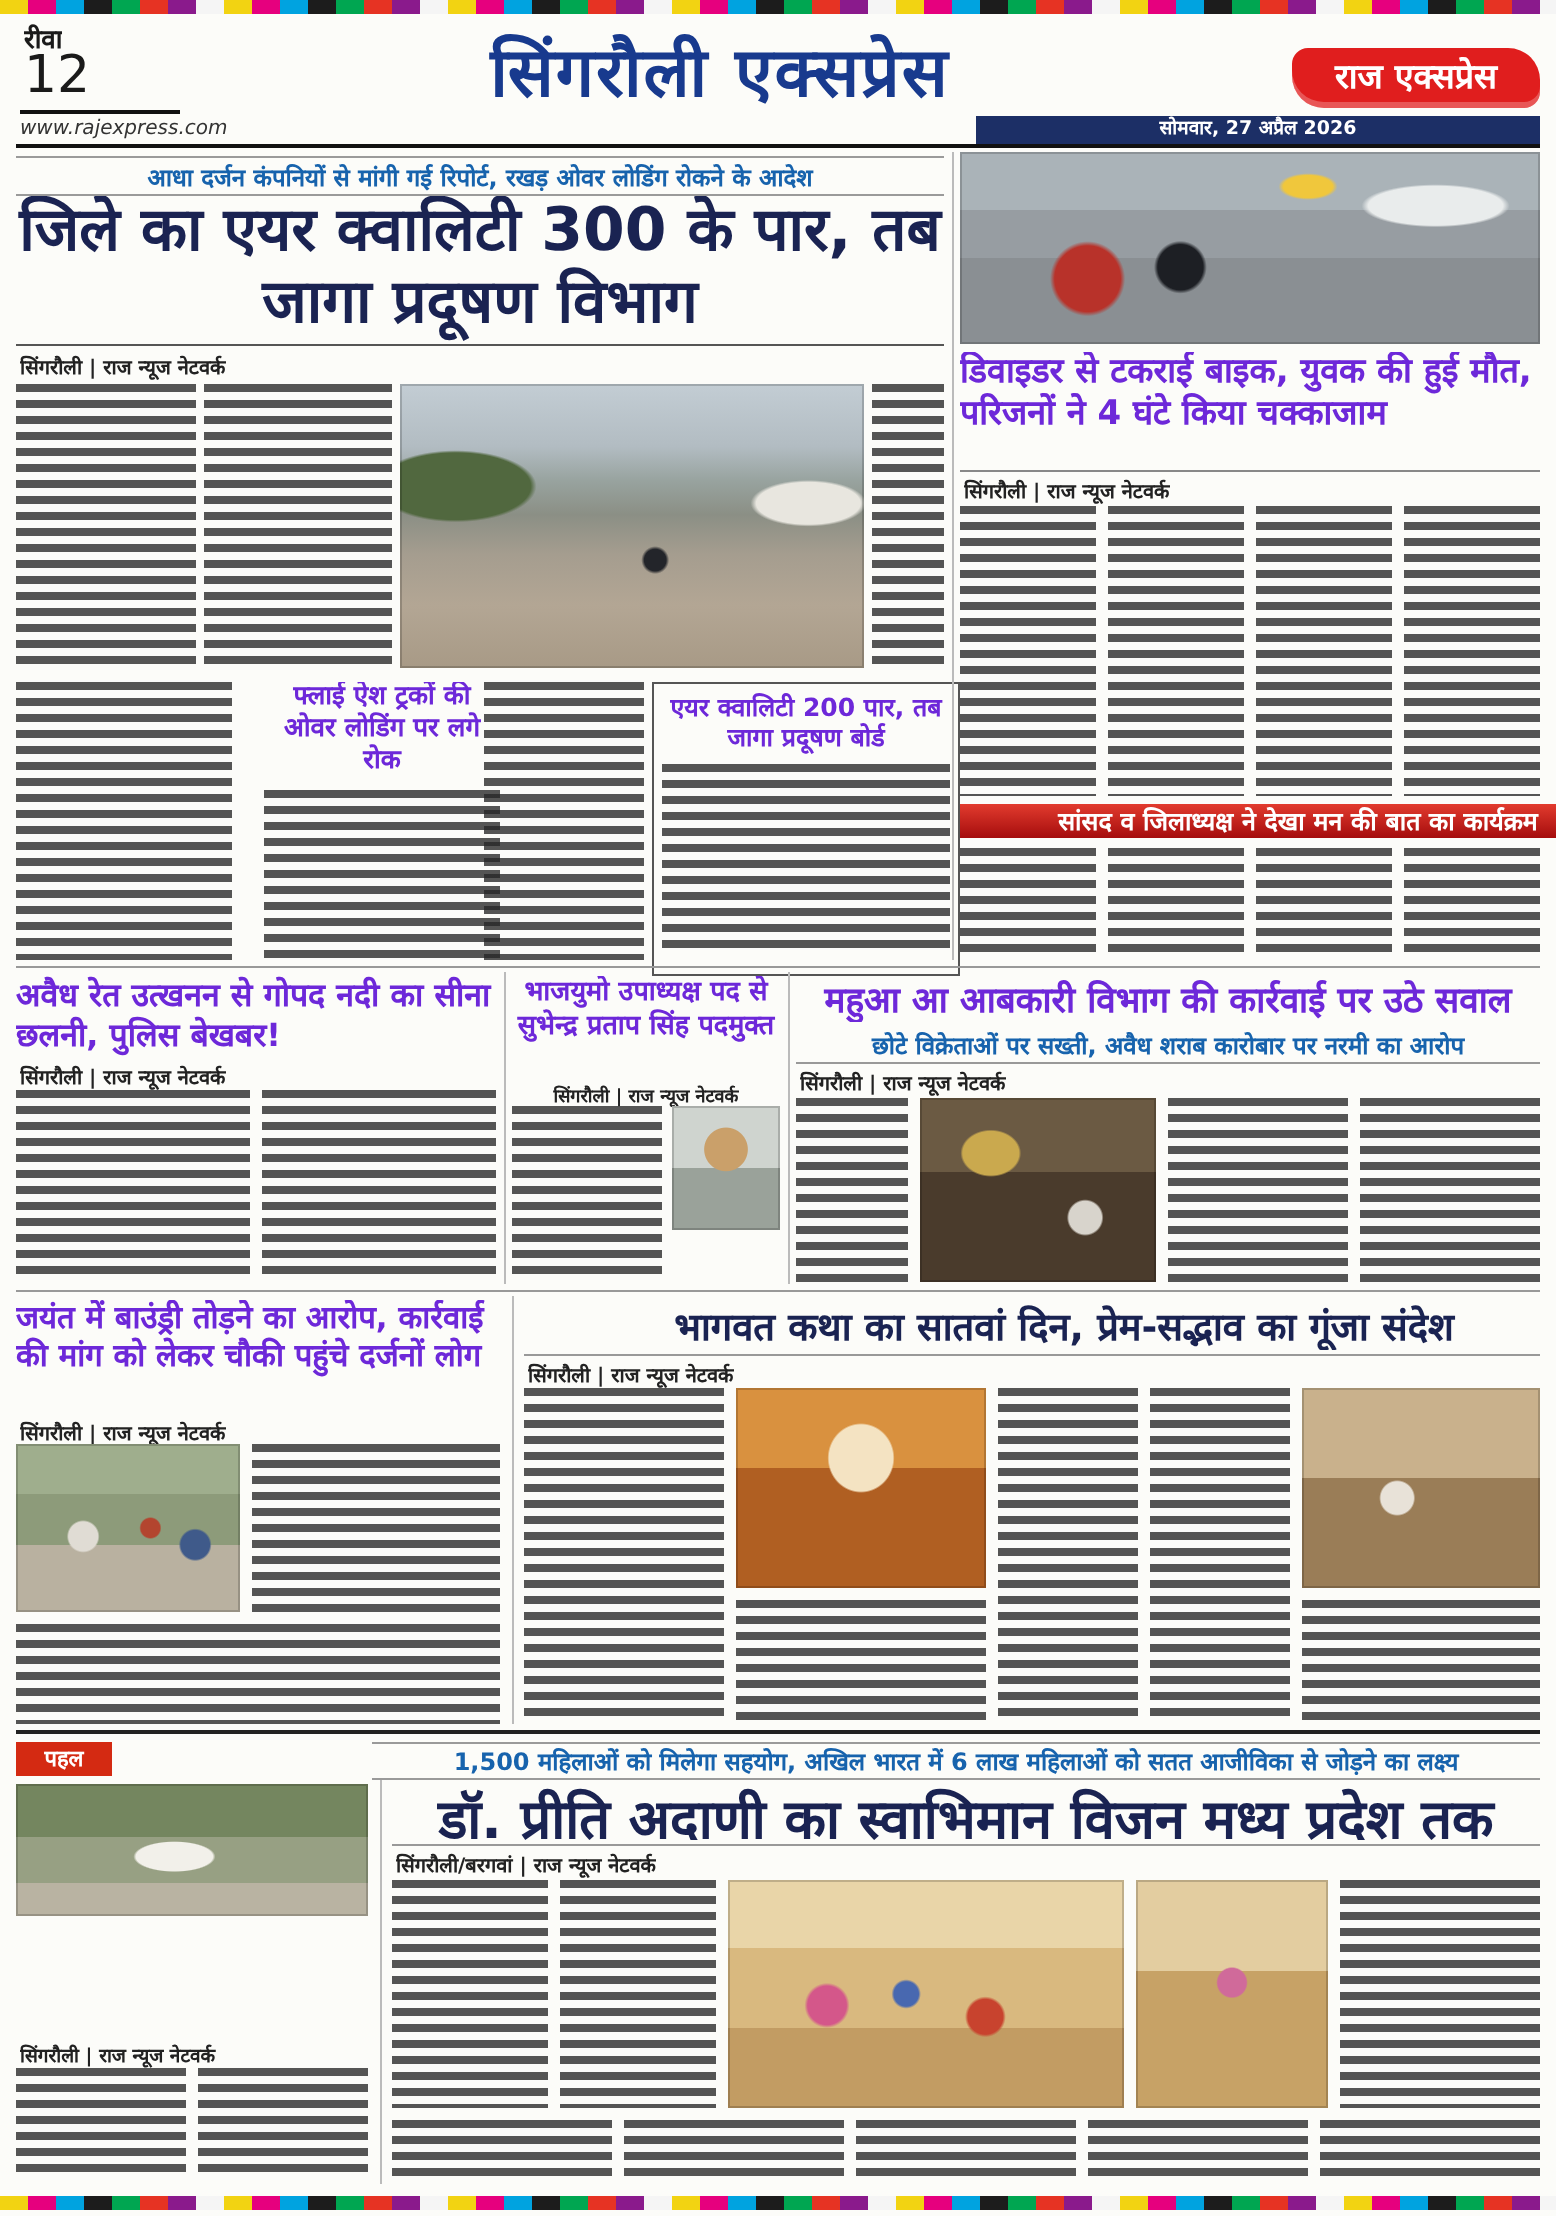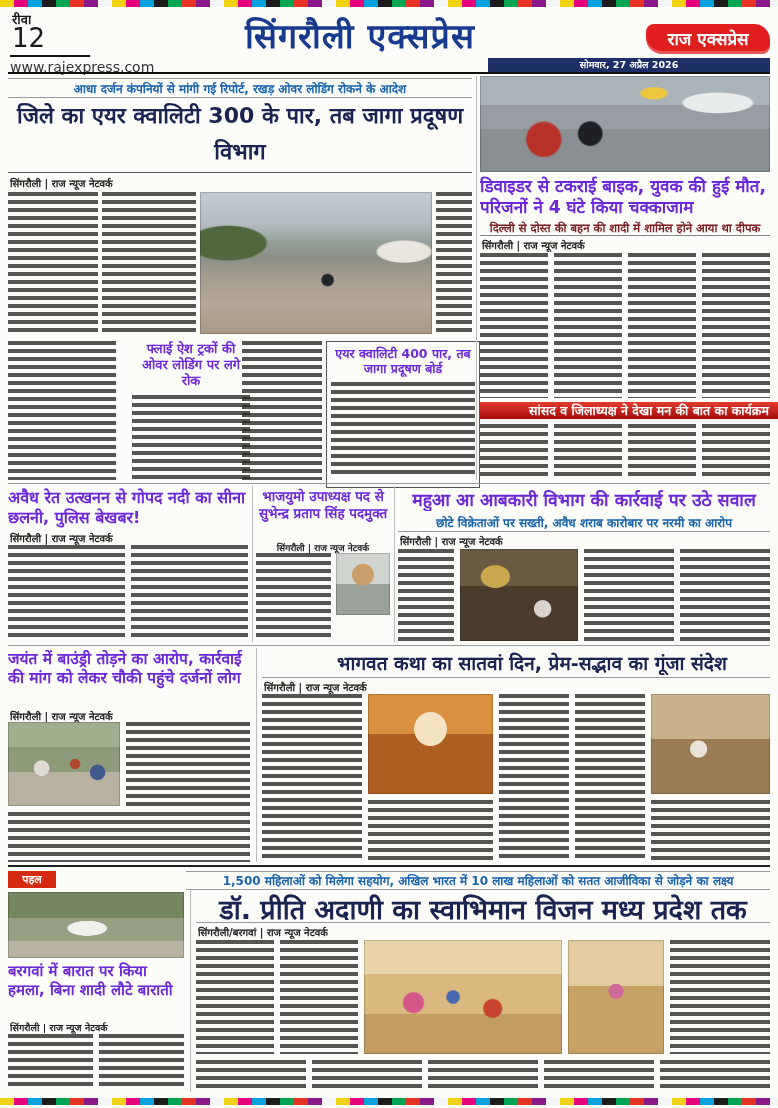--- a/index.html
+++ b/index.html
@@ -33,32 +33,32 @@
 </head>
 <body>
 
 <div id="page">
 
   <div class="abs colorbar" style="left:0;top:0;width:778px;"></div>
 
   <div class="abs" style="left:12px;top:10px;font-size:13px;font-weight:bold;">रीवा</div>
   <div class="abs" style="left:12px;top:24px;font-size:26px;font-weight:normal;line-height:28px;">12</div>
   <div class="abs rule" style="left:10px;top:55px;width:80px;height:2px;background:#111;"></div>
-  <div class="abs" style="left:10px;top:59px;font-size:14px;color:#333;">www.rajexpress.com</div>
+  <div class="abs" style="left:10px;top:59px;font-size:10px;color:#333;font-style:italic;">www.rajexpress.com</div>
 
   <div class="abs center" style="left:646px;top:24px;width:124px;height:30px;background:#e01e1e;border-radius:8px 16px 8px 16px;color:#fff;font-size:17px;font-weight:bold;line-height:30px;box-shadow:inset 0 -3px 0 rgba(255,255,255,.25);">राज एक्सप्रेस</div>
 
   <div class="abs center" style="left:120px;top:12px;width:480px;font-size:34px;font-weight:bold;color:#183a8e;letter-spacing:1px;">सिंगरौली एक्सप्रेस</div>
   <div class="abs center" style="left:488px;top:58px;width:282px;height:14px;background:#1c2f66;color:#fff;font-size:9.5px;font-weight:bold;line-height:14px;">सोमवार, 27 अप्रैल 2026</div>
 
   <div class="abs rule" style="left:8px;top:72px;width:762px;height:2px;background:#111;"></div>
 
   <div class="abs kickerline" style="left:8px;top:78px;width:464px;height:18px;font-size:12px;">आधा दर्जन कंपनियों से मांगी गई रिपोर्ट, रखड़ ओवर लोडिंग रोकने के आदेश</div>
 
-  <div class="abs center hl navy" style="left:8px;top:98px;width:464px;height:74px;font-size:22px;line-height:36px;">जिले का एयर क्वालिटी 300 के पार, तब जागा प्रदूषण विभाग</div>
+  <div class="abs center hl navy" style="left:8px;top:98px;width:464px;height:74px;font-size:30px;line-height:36px;">जिले का एयर क्वालिटी 300 के पार, तब जागा प्रदूषण विभाग</div>
 
   <div class="abs rule" style="left:8px;top:172px;width:464px;height:1px;"></div>
   <div class="abs byline" style="left:10px;top:176px;">सिंगरौली | राज न्यूज नेटवर्क</div>
 
   <div class="abs greek" style="left:8px;top:192px;width:90px;height:142px;"></div>
   <div class="abs greek" style="left:102px;top:192px;width:94px;height:142px;"></div>
   <div class="abs photo" style="left:200px;top:192px;width:232px;height:142px;
        background:
         radial-gradient(ellipse at 88% 42%, #e8e6df 0 9%, transparent 10%),
         radial-gradient(ellipse at 12% 36%, #51683f 0 13%, transparent 14%),
@@ -69,36 +69,35 @@
   <div class="abs greek" style="left:8px;top:341px;width:108px;height:139px;"></div>
 
   <div class="abs" style="left:132px;top:341px;width:118px;height:139px;">
     <div class="hl center" style="font-size:13px;line-height:16px;height:50px;overflow:hidden;">फ्लाई ऐश ट्रकों की ओवर लोडिंग पर लगे रोक</div>
     <div class="greek" style="margin-top:4px;height:84px;"></div>
   </div>
 
   <div class="abs greek" style="left:242px;top:341px;width:80px;height:139px;"></div>
 
   <div class="abs" style="left:326px;top:341px;width:144px;height:137px;border:1px solid #555;padding:4px;">
-    <div class="hl center" style="font-size:12.5px;line-height:15px;height:32px;overflow:hidden;">एयर क्वालिटी 400 पार, तब जागा प्रदूषण बोर्ड</div>
+    <div class="hl center" style="font-size:12.5px;line-height:15px;height:32px;overflow:hidden;">एयर क्वालिटी 200 पार, तब जागा प्रदूषण बोर्ड</div>
     <div class="greek" style="margin-top:4px;height:92px;"></div>
   </div>
 
   <div class="abs" style="left:476px;top:76px;width:1px;height:404px;background:#bbb;"></div>
 
   <div class="abs photo" style="left:480px;top:76px;width:290px;height:96px;
        background:
         radial-gradient(circle at 22% 66%, #b8322a 0 7%, transparent 8%),
         radial-gradient(circle at 38% 60%, #1d1f24 0 6%, transparent 7%),
         radial-gradient(ellipse at 82% 28%, #e9ecec 0 10%, transparent 11%),
         radial-gradient(ellipse at 60% 18%, #f0c73c 0 5%, transparent 6%),
         linear-gradient(to bottom,#aab3b8 0 30%,#979da2 30% 55%,#8a8f93 55% 100%);"></div>
 
   <div class="abs hl" style="left:480px;top:176px;width:290px;height:42px;font-size:17px;line-height:21px;">डिवाइडर से टकराई बाइक, युवक की हुई मौत, परिजनों ने 4 घंटे किया चक्काजाम</div>
-  <div class="abs center" style="left:480px;top:220px;width:290px;font-size:11.5px;font-weight:bold;color:#7c1f23;">दिल्ली से दोस्त की बहन की शादी में शामिल होने आया था दीपक</div>
   <div class="abs rule" style="left:480px;top:235px;width:290px;height:1px;background:#888;"></div>
   <div class="abs byline" style="left:482px;top:238px;">सिंगरौली | राज न्यूज नेटवर्क</div>
 
   <div class="abs greek" style="left:480px;top:253px;width:68px;height:145px;"></div>
   <div class="abs greek" style="left:554px;top:253px;width:68px;height:145px;"></div>
   <div class="abs greek" style="left:628px;top:253px;width:68px;height:145px;"></div>
   <div class="abs greek" style="left:702px;top:253px;width:68px;height:145px;"></div>
 
   <div class="abs center" style="left:480px;top:402px;width:290px;height:17px;background:linear-gradient(to bottom,#e23b2e,#a50d0d);color:#fff;font-size:12.5px;font-weight:bold;line-height:17px;padding-left:24px;">सांसद व जिलाध्यक्ष ने देखा मन की बात का कार्यक्रम</div>
 
@@ -179,27 +178,26 @@
            background:
             radial-gradient(circle at 40% 55%, #e8e2d8 0 9%, transparent 10%),
             linear-gradient(to bottom,#c9b18c 0 45%,#9a7d57 45% 100%);"></div>
       <div class="greek" style="flex:1;"></div>
     </div>
   </div>
 
   <div class="abs" style="left:8px;top:865px;width:762px;height:2px;background:#222;"></div>
 
   <div class="abs center" style="left:8px;top:871px;width:48px;height:17px;background:#d42a12;color:#fff;font-size:11px;font-weight:bold;line-height:17px;">पहल</div>
-  <div class="abs kickerline" style="left:186px;top:871px;width:584px;height:17px;font-size:12px;">1,500 महिलाओं को मिलेगा सहयोग, अखिल भारत में 10 लाख महिलाओं को सतत आजीविका से जोड़ने का लक्ष्य</div>
+  <div class="abs kickerline" style="left:186px;top:871px;width:584px;height:17px;font-size:12px;">1,500 महिलाओं को मिलेगा सहयोग, अखिल भारत में 6 लाख महिलाओं को सतत आजीविका से जोड़ने का लक्ष्य</div>
 
   <div class="abs photo" style="left:8px;top:892px;width:176px;height:66px;
        background:
         radial-gradient(ellipse at 45% 55%, #f2f0ea 0 14%, transparent 15%),
         linear-gradient(to bottom,#74865f 0 40%,#97a083 40% 75%,#b9b3a2 75% 100%);"></div>
-  <div class="abs hl" style="left:8px;top:962px;width:176px;height:57px;font-size:15px;line-height:19px;">बरगवां में बारात पर किया हमला, बिना शादी लौटे बाराती</div>
   <div class="abs byline" style="left:10px;top:1021px;font-size:9.5px;">सिंगरौली | राज न्यूज नेटवर्क</div>
   <div class="abs cols" style="left:8px;top:1034px;width:176px;height:56px;">
     <div class="col greek"></div>
     <div class="col greek"></div>
   </div>
 
   <div class="abs" style="left:190px;top:890px;width:1px;height:202px;background:#bbb;"></div>
 
   <div class="abs hl center navy" style="left:196px;top:890px;width:574px;height:30px;font-size:27px;">डॉ. प्रीति अदाणी का स्वाभिमान विजन मध्य प्रदेश तक पहुंचा</div>
   <div class="abs rule" style="left:196px;top:922px;width:574px;height:1px;background:#999;"></div>

